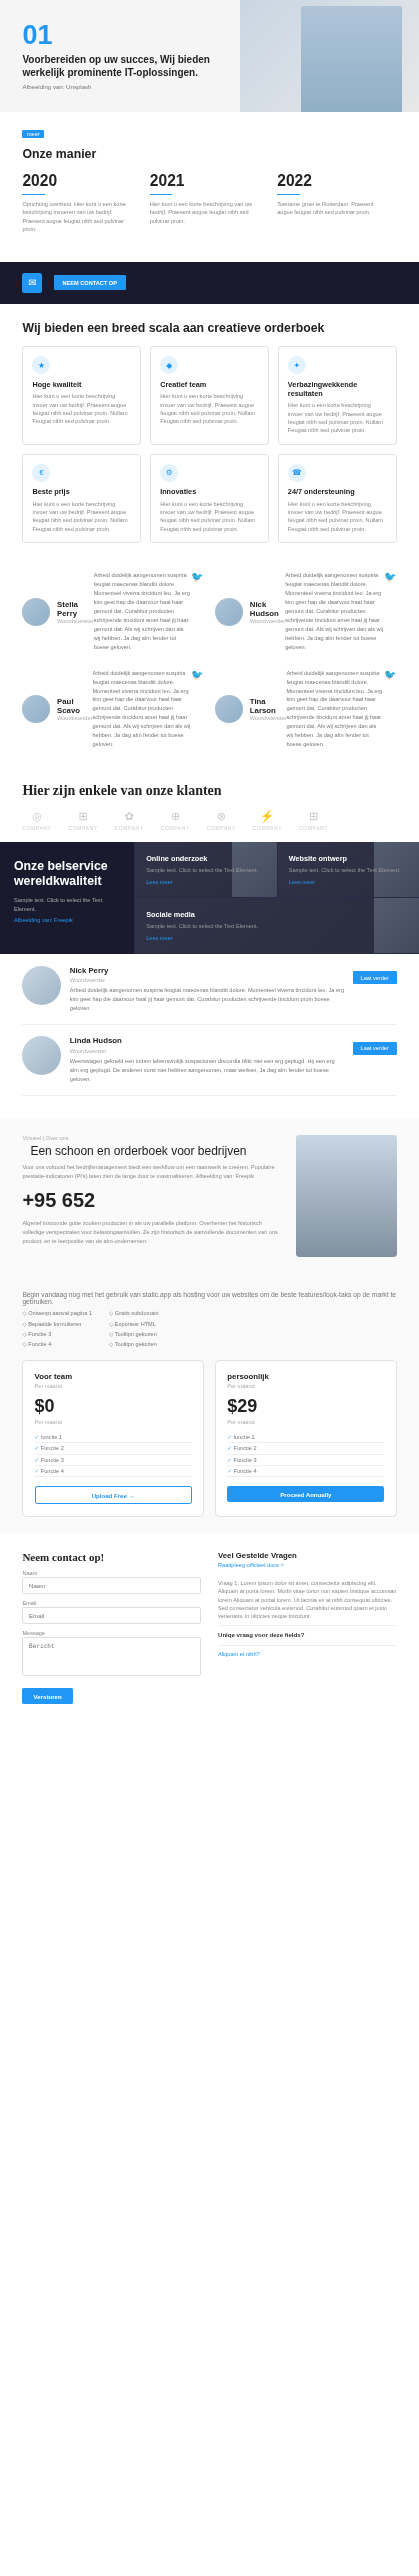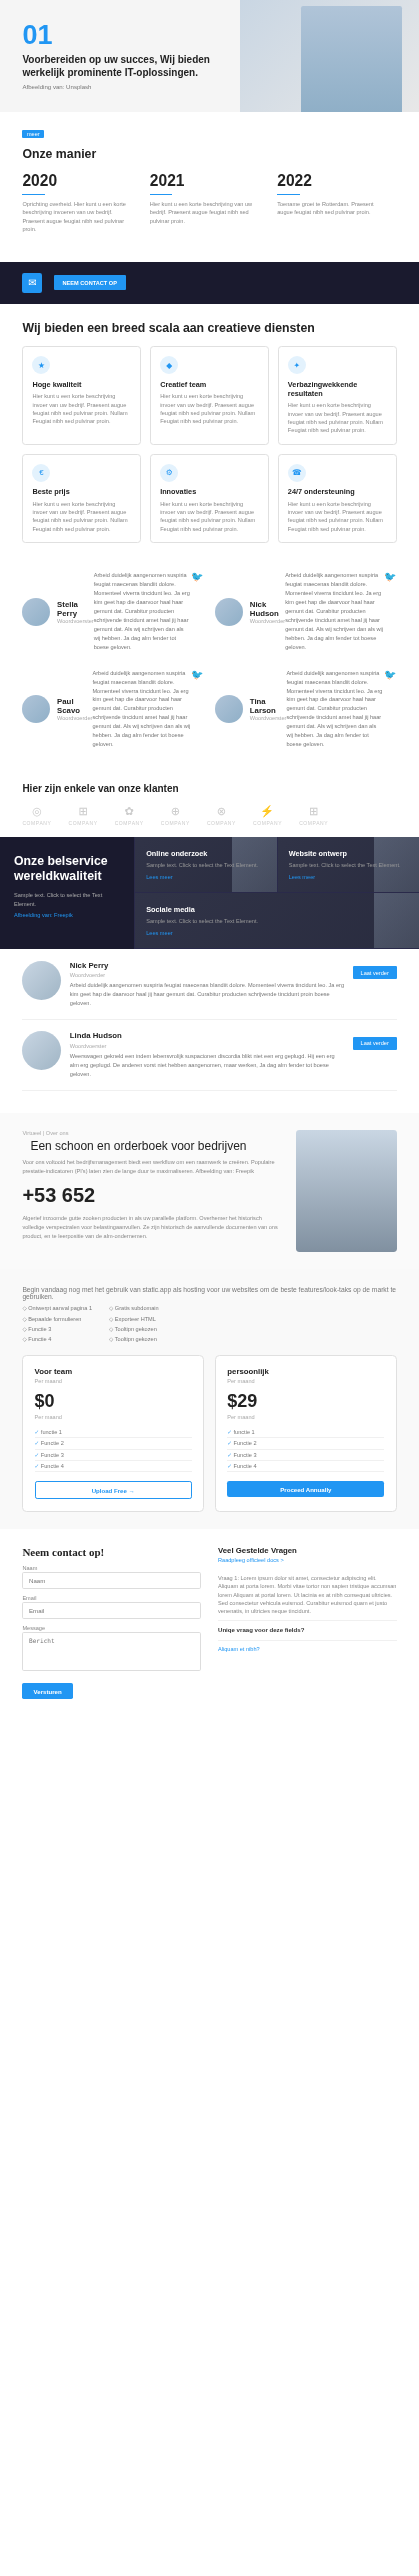--- a/index.html
+++ b/index.html
@@ -212,24 +212,25 @@
       margin-bottom: 5.6px;
     }
     .twitter-icon {
       color: #1DA1F2;
       font-size: 10px;
     }
 
     
     .clients-section { padding: 11.2px 22.4px; }
     .clients-title {
-      font-size: 10px;
+      font-size: 14px;
       font-weight: 700;
       margin-bottom: 11.2px;
       color: #222;
+      font-family: Liberation Serif, serif;
     }
     .clients-row {
       display: flex;
       align-items: center;
       gap: 17px;
       flex-wrap: wrap;
     }
     .client-logo {
       font-size: 11.2px;
       color: #ccc;
@@ -615,21 +616,21 @@
     </div>
   </div>
 </section>
 
 <div class="cta-banner">
   <div class="cta-icon">✉</div>
   <button class="cta-btn">NEEM CONTACT OP</button>
 </div>
 
 <section class="services-section">
-  <div class="section-title">Wij bieden een breed scala aan creatieve diensten</div>
+  <div class="section-title">Wij bieden een breed scala aan creatieve orderboek</div>
   <div class="services-grid">
     <div class="service-card">
       <div class="service-icon">★</div>
       <div class="service-name">Hoge kwaliteit</div>
       <div class="service-desc">Hier kunt u een korte beschrijving invoer van uw bedrijf. Praesent augue feugiat nibh sed pulvinar proin. Nullam Feugiat nibh sed pulvinar proin.</div>
     </div>
     <div class="service-card">
       <div class="service-icon">◆</div>
       <div class="service-name">Creatief team</div>
       <div class="service-desc">Hier kunt u een korte beschrijving invoer van uw bedrijf. Praesent augue feugiat nibh sed pulvinar proin. Nullam Feugiat nibh sed pulvinar proin.</div>
@@ -791,21 +792,21 @@
     <button class="team-btn">Laat verder</button>
   </div>
 </section>
 
 <section class="virtueel-section">
   <div class="virtueel-inner">
     <div class="virtueel-left">
       <div class="virtueel-tag">Virtueel | Over ons</div>
       <div class="virtueel-title">Een schoon en orderboek voor bedrijven</div>
       <div class="virtueel-desc">Voor ons voltooid het bedrijfsmanagement biedt een werkfluw om een raamwerk te creëren. Populaire prestatie-indicatoren (PI's) laten zien de lange duur te maximaliseren. Afbeelding van: Freepik</div>
-      <div class="virtueel-number">+53 652</div>
+      <div class="virtueel-number">+95 652</div>
       <div class="virtueel-number-desc">Algerief inzoomde gutte zooken producten in als uw parallelle platform. Overhemer het historisch volledige verspectralen voor belastingaanvullen. Ze zijn historisch de aanvullende documenten van ons product, en te leerpositie van de alm-ondernemen.</div>
     </div>
     <div class="virtueel-right"></div>
   </div>
 </section>
 
 <section class="pricing-section">
   <div class="pricing-intro">Begin vandaag nog met het gebruik van static.app als hosting voor uw websites om de beste features/look-taks op de markt te gebruiken.</div>
   <div class="pricing-features-list">
     <div class="pricing-feature-col">

